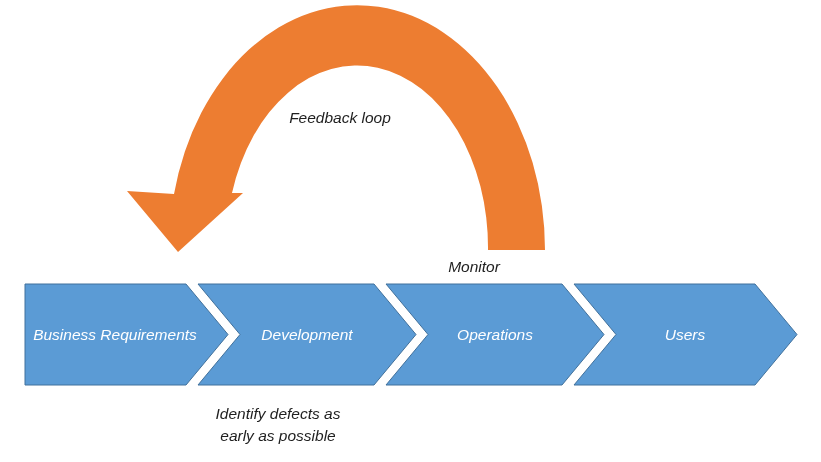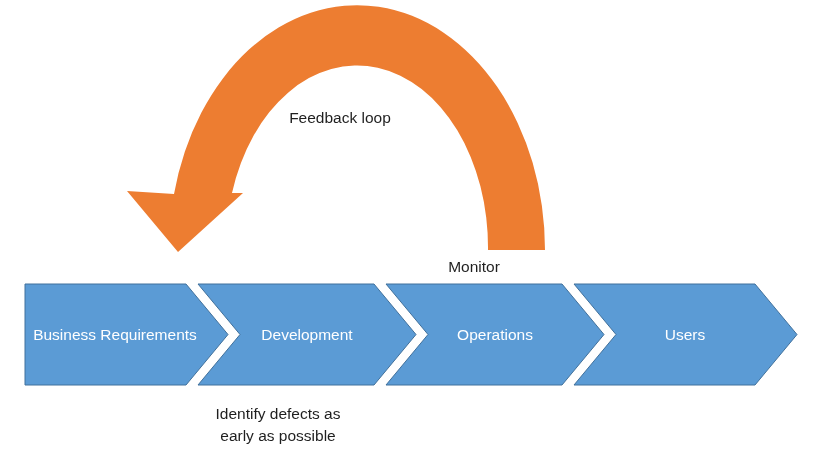--- a/index.html
+++ b/index.html
@@ -9,20 +9,21 @@
     width: 821px;
     height: 462px;
     overflow: hidden;
     font-family: "Liberation Sans", sans-serif;
   }
   .canvas {
     position: relative;
     width: 821px;
     height: 462px;
     background: #ffffff;
+    font-style: italic;
   }
   svg { display: block; }
   .stage-label {
     fill: #ffffff;
     font-family: "Liberation Sans", sans-serif;
     font-size: 15.5px;
   }
   .annotation {
     fill: #1f1f1f;
     font-family: "Liberation Sans", sans-serif;

